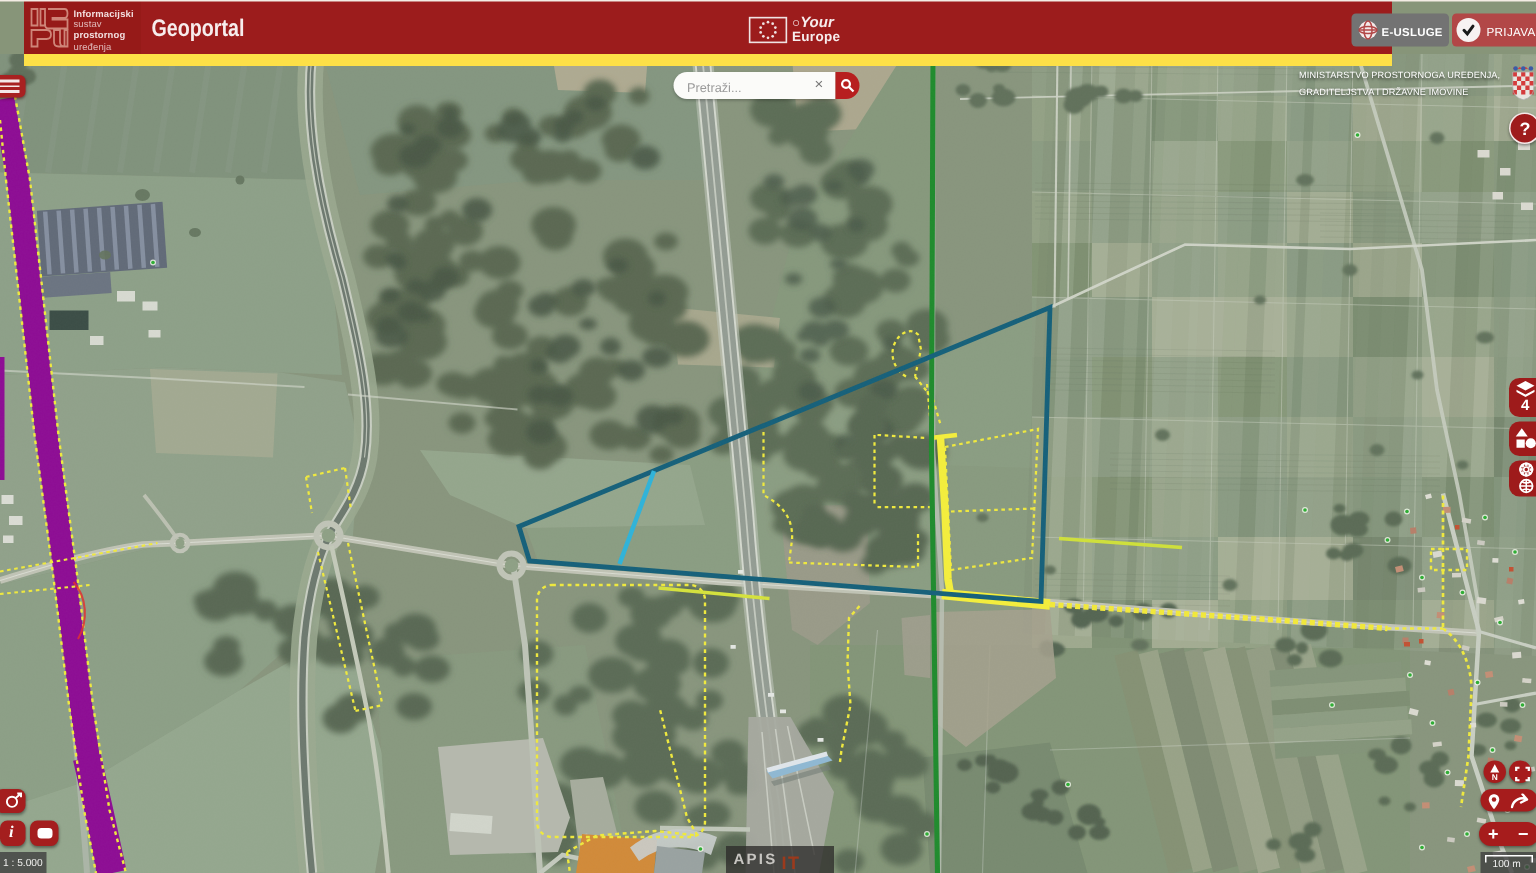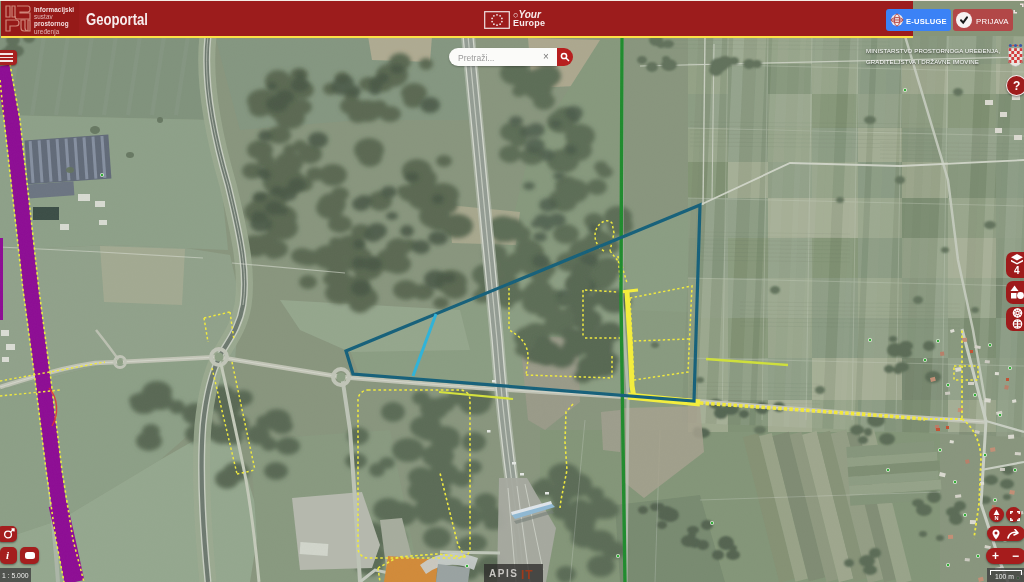--- a/index.html
+++ b/index.html
@@ -1092,21 +1092,21 @@
         <rect x="936" y="428" width="4" height="3"></rect>
         <rect x="946" y="426" width="3" height="3"></rect>
         <rect x="1006" y="378" width="3" height="3"></rect>
         <rect x="970" y="350" width="3" height="3"></rect>
       </g>
 </svg>
   </div>
 
 <div class="abs" style="left:0;top:0;width:1024px;height:1px;background:#f3ece4;z-index:9"></div>
 
-<div class="abs" style="left:1px;top:0;width:912px;height:36px;background:#9c1c1c;border-bottom:2px solid #fde047">
+<div class="abs" style="left:16px;top:0;width:912px;height:36px;background:#9c1c1c;border-bottom:8px solid #fde047">
 
 <div class="abs" style="left:0;top:0;width:78px;height:36px;background:#961a18"></div>
 
 <svg class="abs" style="left:3px;top:4px" width="27" height="29" viewBox="0 0 27 29">
       <g fill="none" stroke="#cf8579" stroke-width="1.2">
         <path d="M2,2 h4 v11 h-4 z"></path>
         <path d="M8,2 h3 v11 h-3 z"></path>
         <path d="M13,2 h11 q2,0 2,3 t-2,3 h-8 v1 h10 v6 h-13 q-2,0 -2,-3"></path>
         <path d="M2,16 h10 q3,0 3,3 t-3,3 h-6 v5 h-4 z"></path>
         <path d="M17,16 h4 v8 q0,3 3,3 h-4 q-3,0 -3,-3 z M24,16 h2 v11 h-2 z"></path>
@@ -1134,21 +1134,21 @@
 <circle cx="8.1" cy="10.6" r="0.9" fill="#efe3e3"></circle>
 <circle cx="8.1" cy="7.4" r="0.9" fill="#efe3e3"></circle>
 <circle cx="9.9" cy="4.8" r="0.9" fill="#efe3e3"></circle>
 </svg>
 
 <div class="abs" style="left:512px;top:11px;color:#f7eded;font-size:9px;line-height:8px">
       <div style="font-style:italic;font-weight:bold">○<i style="font-size:10px">Your</i></div>
       <div style="font-weight:bold;letter-spacing:0.2px">Europe</div>
     </div>
 
-<div class="abs" style="left:885px;top:9px;width:65px;height:22px;background:#3b82f6;border-radius:3px;color:#fff">
+<div class="abs" style="left:885px;top:9px;width:65px;height:22px;background:#737373;border-radius:3px;color:#fff">
       <svg class="abs" style="left:4px;top:4px" width="14" height="14" viewBox="0 0 14 14">
         <circle cx="7" cy="7" r="6" fill="#f4eaea"></circle>
         <g stroke="#b24747" stroke-width="1" fill="none">
           <ellipse cx="7" cy="7" rx="2.7" ry="6"></ellipse>
           <ellipse cx="7" cy="7" rx="6" ry="2.4"></ellipse>
           <path d="M1,7 h12"></path>
         </g>
       </svg>
       <div class="abs" style="left:20px;top:8px;font-size:7.6px;font-weight:bold;letter-spacing:0.2px;white-space:nowrap">E-USLUGE</div>
     </div>
@@ -1210,21 +1210,21 @@
 <rect x="7.1" y="17.0" width="2.8" height="3.0" fill="#d43c3c"></rect>
 <rect x="12.7" y="17.0" width="2.8" height="3.0" fill="#d43c3c"></rect>
 <path d="M1.5,5 h14 v10 q0,7 -7,8.5 q-7,-1.5 -7,-8.5 z" fill="none" stroke="#b0b0b0" stroke-width="0.5"></path>
     </g>
   </svg>
 
 <div class="abs" style="left:1006px;top:75px;width:19px;height:19px;background:#9e1c1c;border-radius:50%;border:1px solid rgba(255,255,255,.9);box-shadow:0 1px 2px rgba(0,0,0,.4)">
     <div class="abs" style="left:6px;top:3px;color:#fff;font-size:12px;font-weight:bold">?</div>
   </div>
 
-<div class="abs" style="left:484px;top:564px;width:59px;height:18px;background:rgba(45,43,42,0.78)">
+<div class="abs" style="left:484px;top:564px;width:72px;height:18px;background:rgba(45,43,42,0.78)">
     <div class="abs" style="left:5px;top:4px;font-size:10px;font-weight:bold;color:#c8c6c2;letter-spacing:1.5px">APIS</div>
     <div class="abs" style="left:37px;top:4px;font-size:12px;font-weight:bold;color:#9c3a1c;letter-spacing:1px">IT</div>
   </div>
 
 <div class="abs" style="left:1006px;top:252px;width:24px;height:26px;background:#9e1b1b;border-radius:7px 0 0 7px;color:#fff">
     <svg class="abs" style="left:4px;top:2px" width="14" height="13" viewBox="0 0 14 13">
       <g fill="#fff">
         <path d="M7,0 L13,3.2 7,6.4 1,3.2 Z"></path>
         <path d="M1,5.8 L7,9 13,5.8 13,7.4 7,10.6 1,7.4 Z"></path>
       </g>

